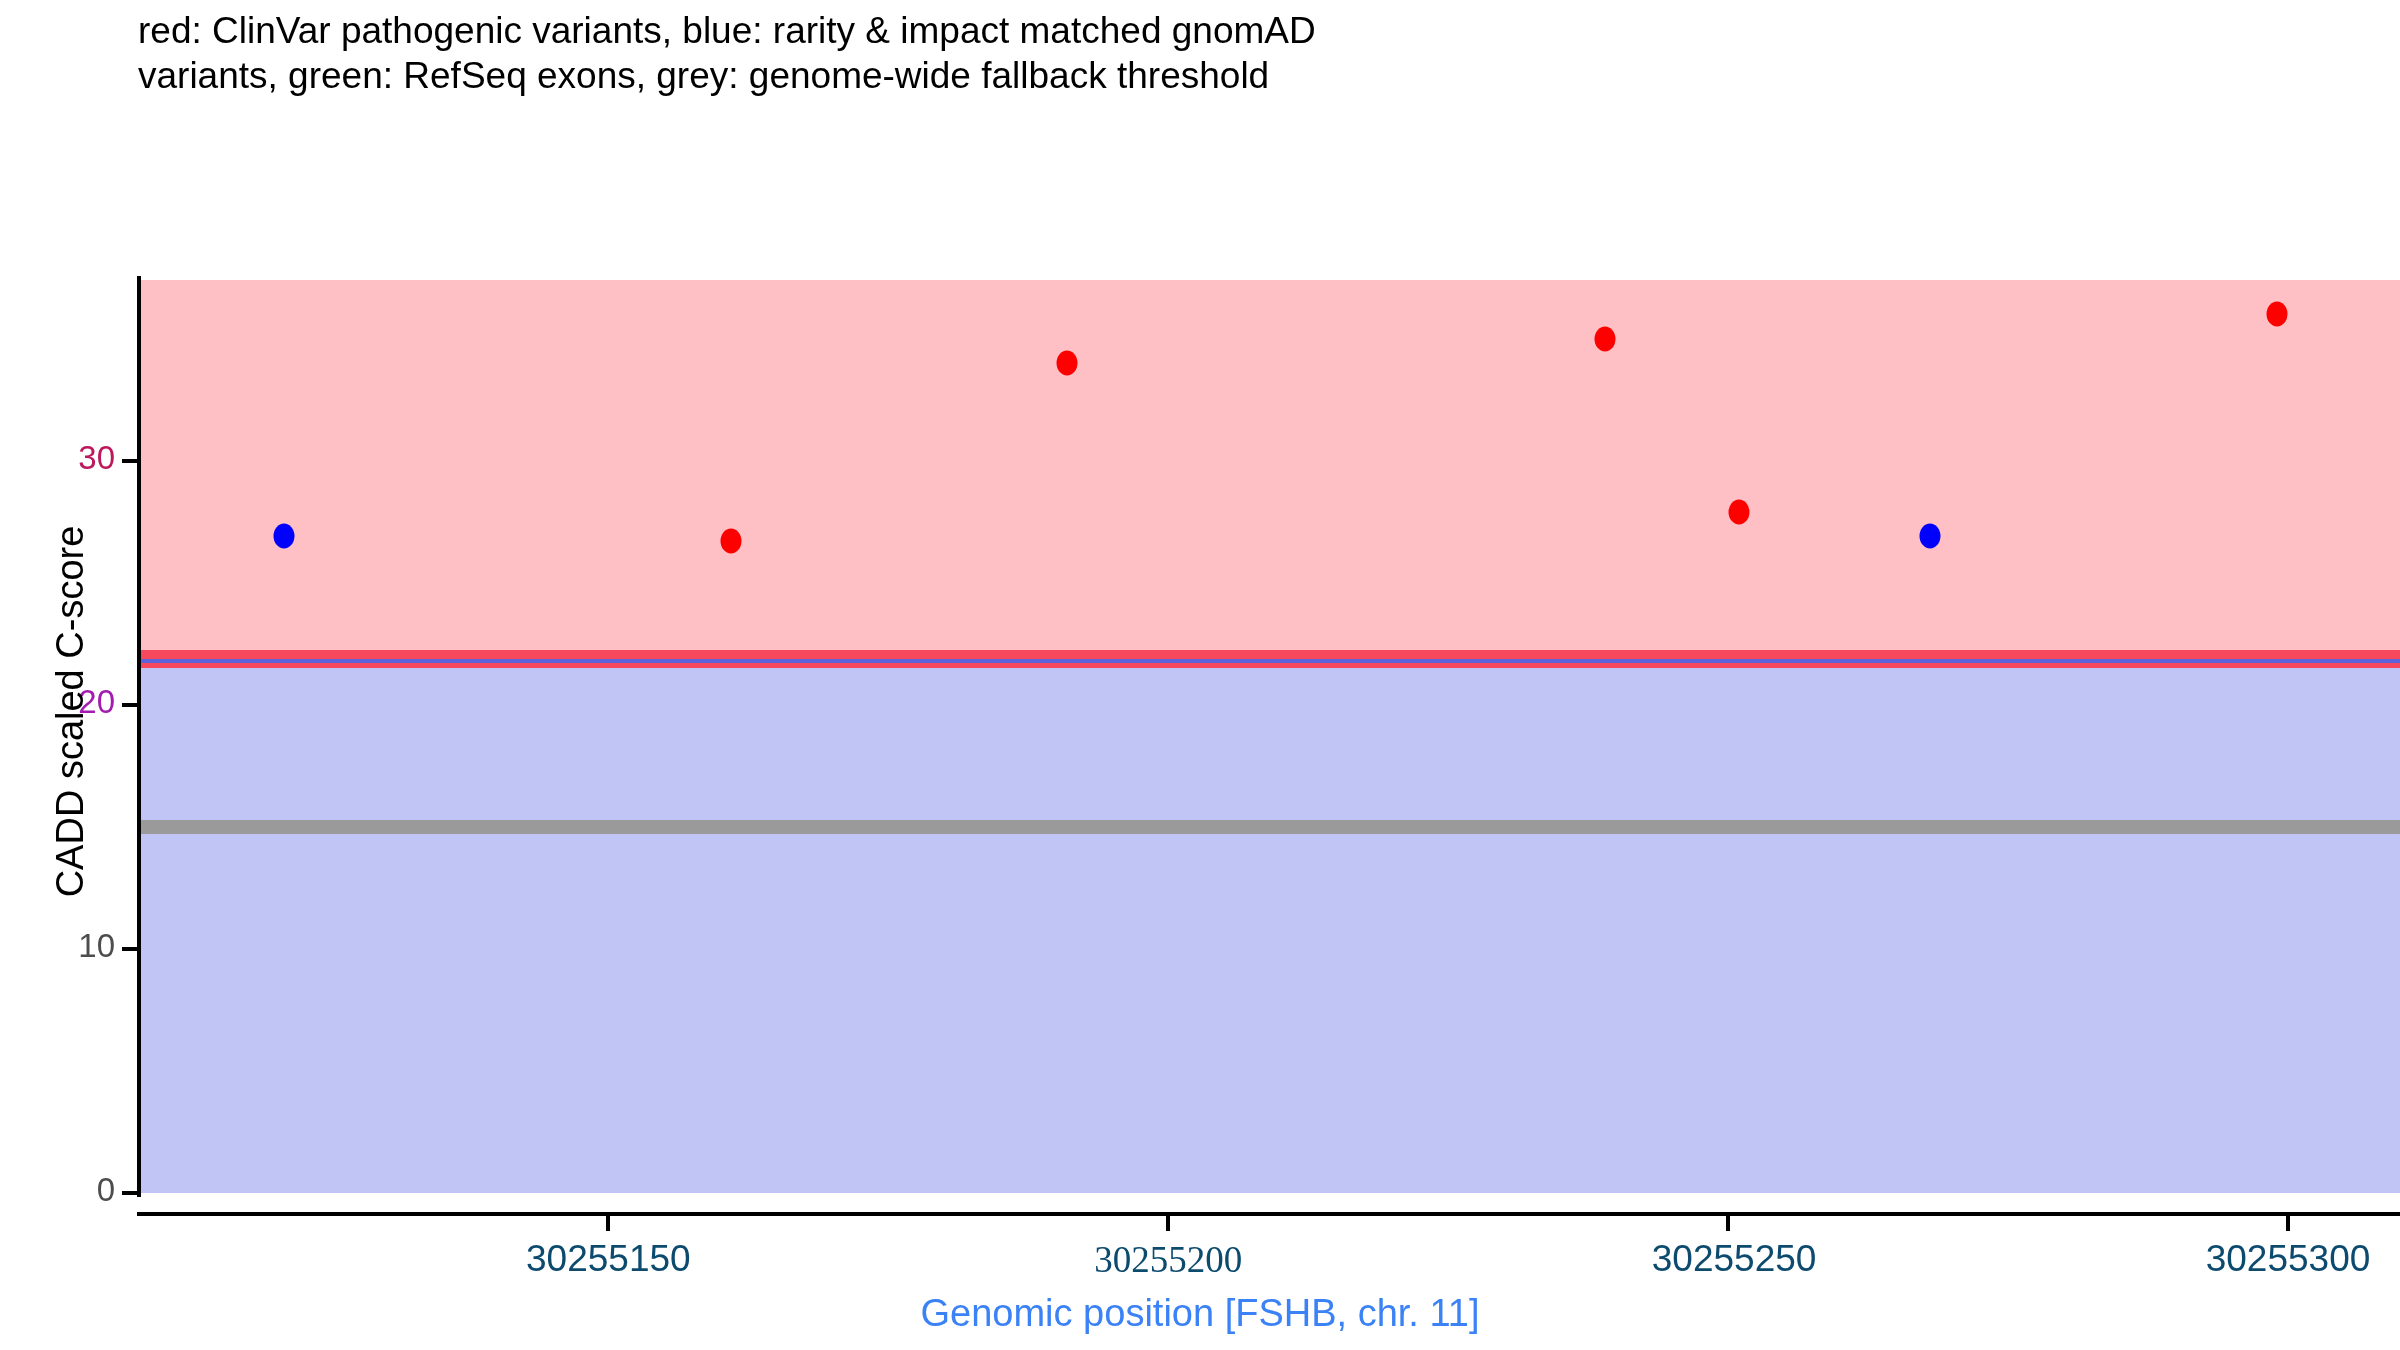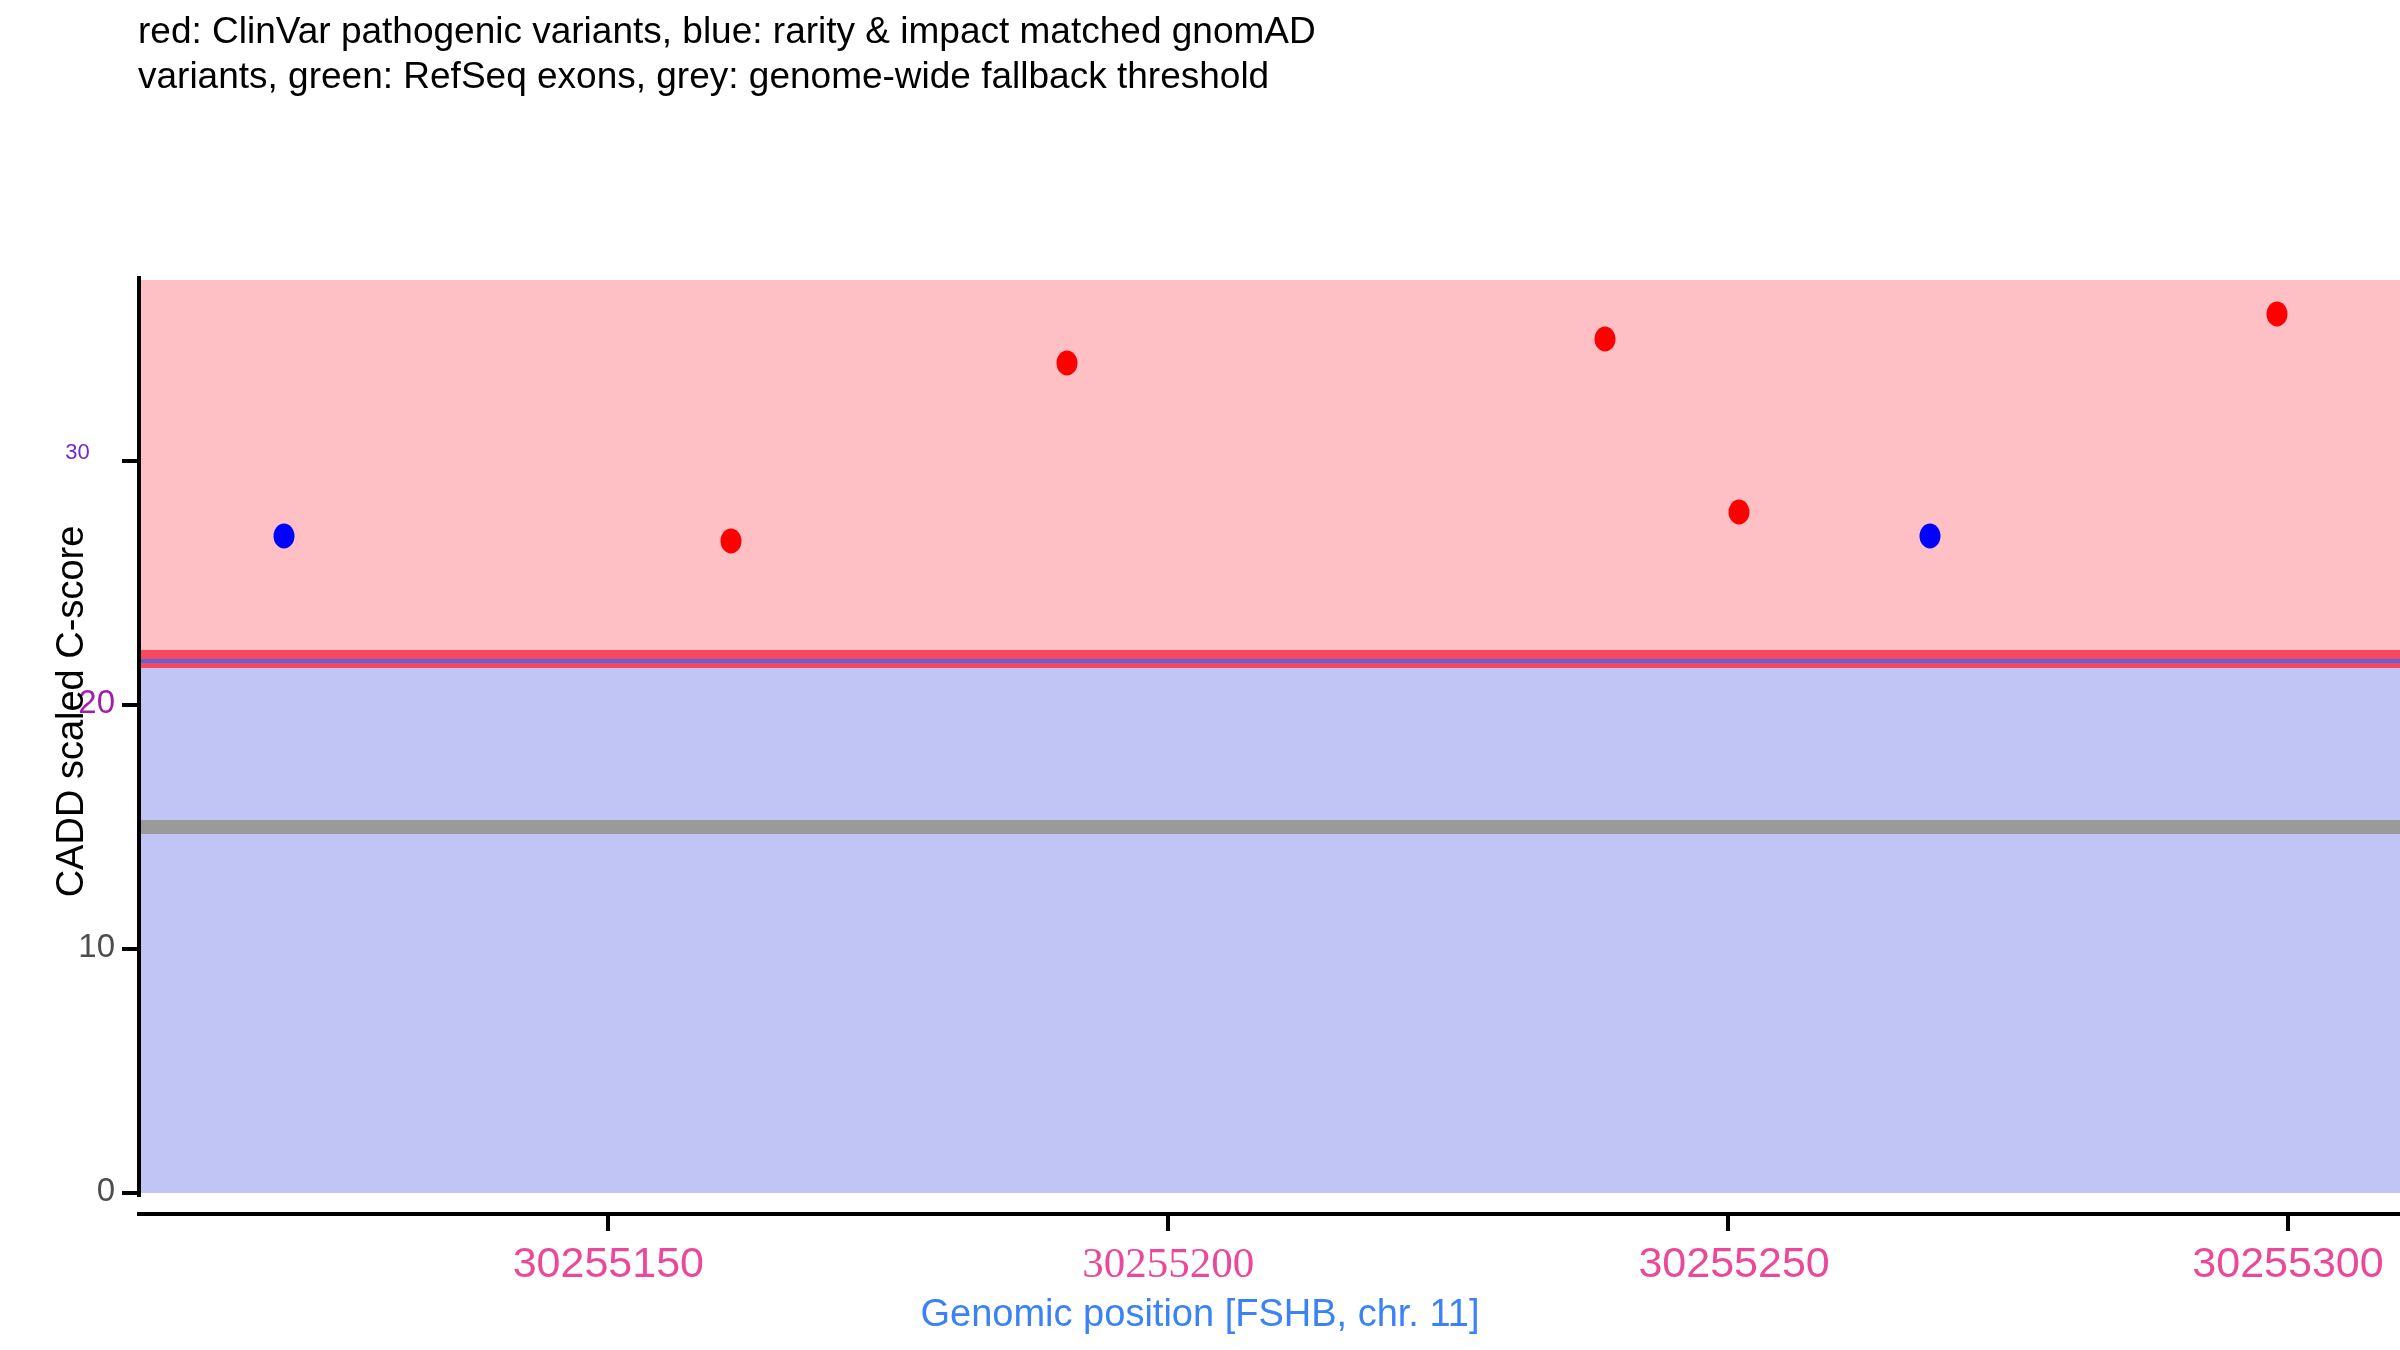--- a/index.html
+++ b/index.html
@@ -84,22 +84,22 @@
   }
   .x-tick{
     position:absolute;
     width:4px;height:15px;
     background:#000000;
     top:1216px;
   }
   .x-tick-label{
     position:absolute;
     top:1238px;
-    font-size:43px;
-    color:#ec4899;
+    font-size:37px;
+    color:#0c4a6e;
     white-space:nowrap;
     transform:translateX(-50%);
   }
 
   #axis-y-title{
     position:absolute;
     left:-330px;
     top:690px;
     width:800px;
     text-align:center;
@@ -148,21 +148,21 @@
 <div id="axis-y-line"></div>
 <div id="axis-x-line"></div>
 <div id="ticks-layer">
     <div class="y-tick" style="top: 1191px;"></div>
     <div style="position: absolute; left: 40px; width: 75px; text-align: right; top: 1171px; font-size: 33px; color: rgb(77, 77, 77); white-space: nowrap;">0</div>
     <div class="y-tick" style="top: 946.882px;"></div>
     <div style="position: absolute; left: 40px; width: 75px; text-align: right; top: 926.882px; font-size: 33px; color: rgb(77, 77, 77); white-space: nowrap;">10</div>
     <div class="y-tick" style="top: 702.765px;"></div>
     <div style="position: absolute; left: 40px; width: 75px; text-align: right; top: 682.765px; font-size: 33px; color: #a21caf; white-space: nowrap;">20</div>
     <div class="y-tick" style="top: 458.647px;"></div>
-    <div style="position: absolute; left: 40px; width: 75px; text-align: center; top: 438.647px; font-size: 22px; color: #6d28d9; white-space: nowrap;">30</div>
+    <div style="position: absolute; left: 40px; width: 75px; text-align: right; top: 438.647px; font-size: 33px; color: #be185d; white-space: nowrap;">30</div>
     <div class="x-tick" style="left: 606.317px;"></div>
     <div class="x-tick-label" style="left: 608.317px;">30255150</div>
     <div class="x-tick" style="left: 1166.22px;"></div>
     <div class="x-tick-label" style="left: 1168.22px; font-family: Liberation Serif, serif;">30255200</div>
     <div class="x-tick" style="left: 1726.12px;"></div>
     <div class="x-tick-label" style="left: 1728.12px; margin-left: 6px;">30255250</div>
     <div class="x-tick" style="left: 2286.02px;"></div>
     <div class="x-tick-label" style="left: 2288.02px;">30255300</div>
   </div>
 

